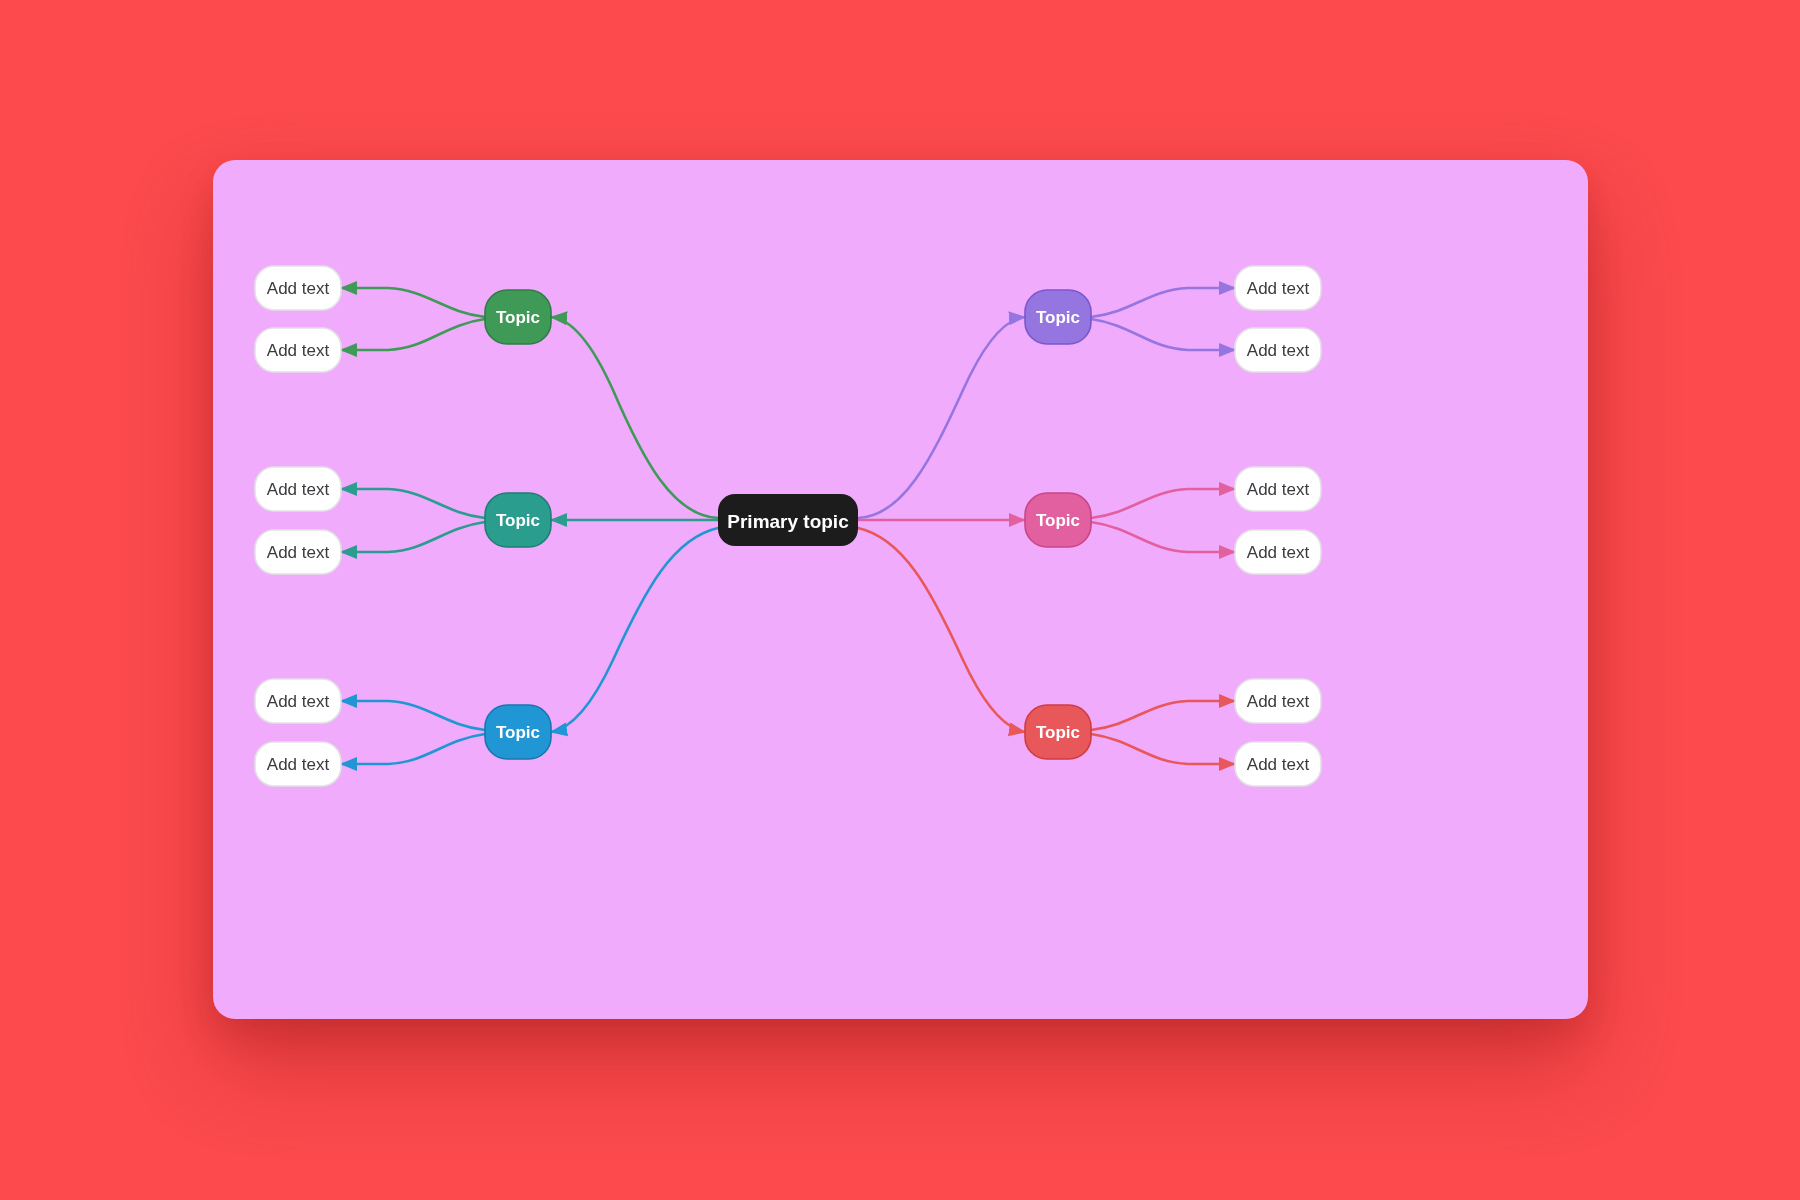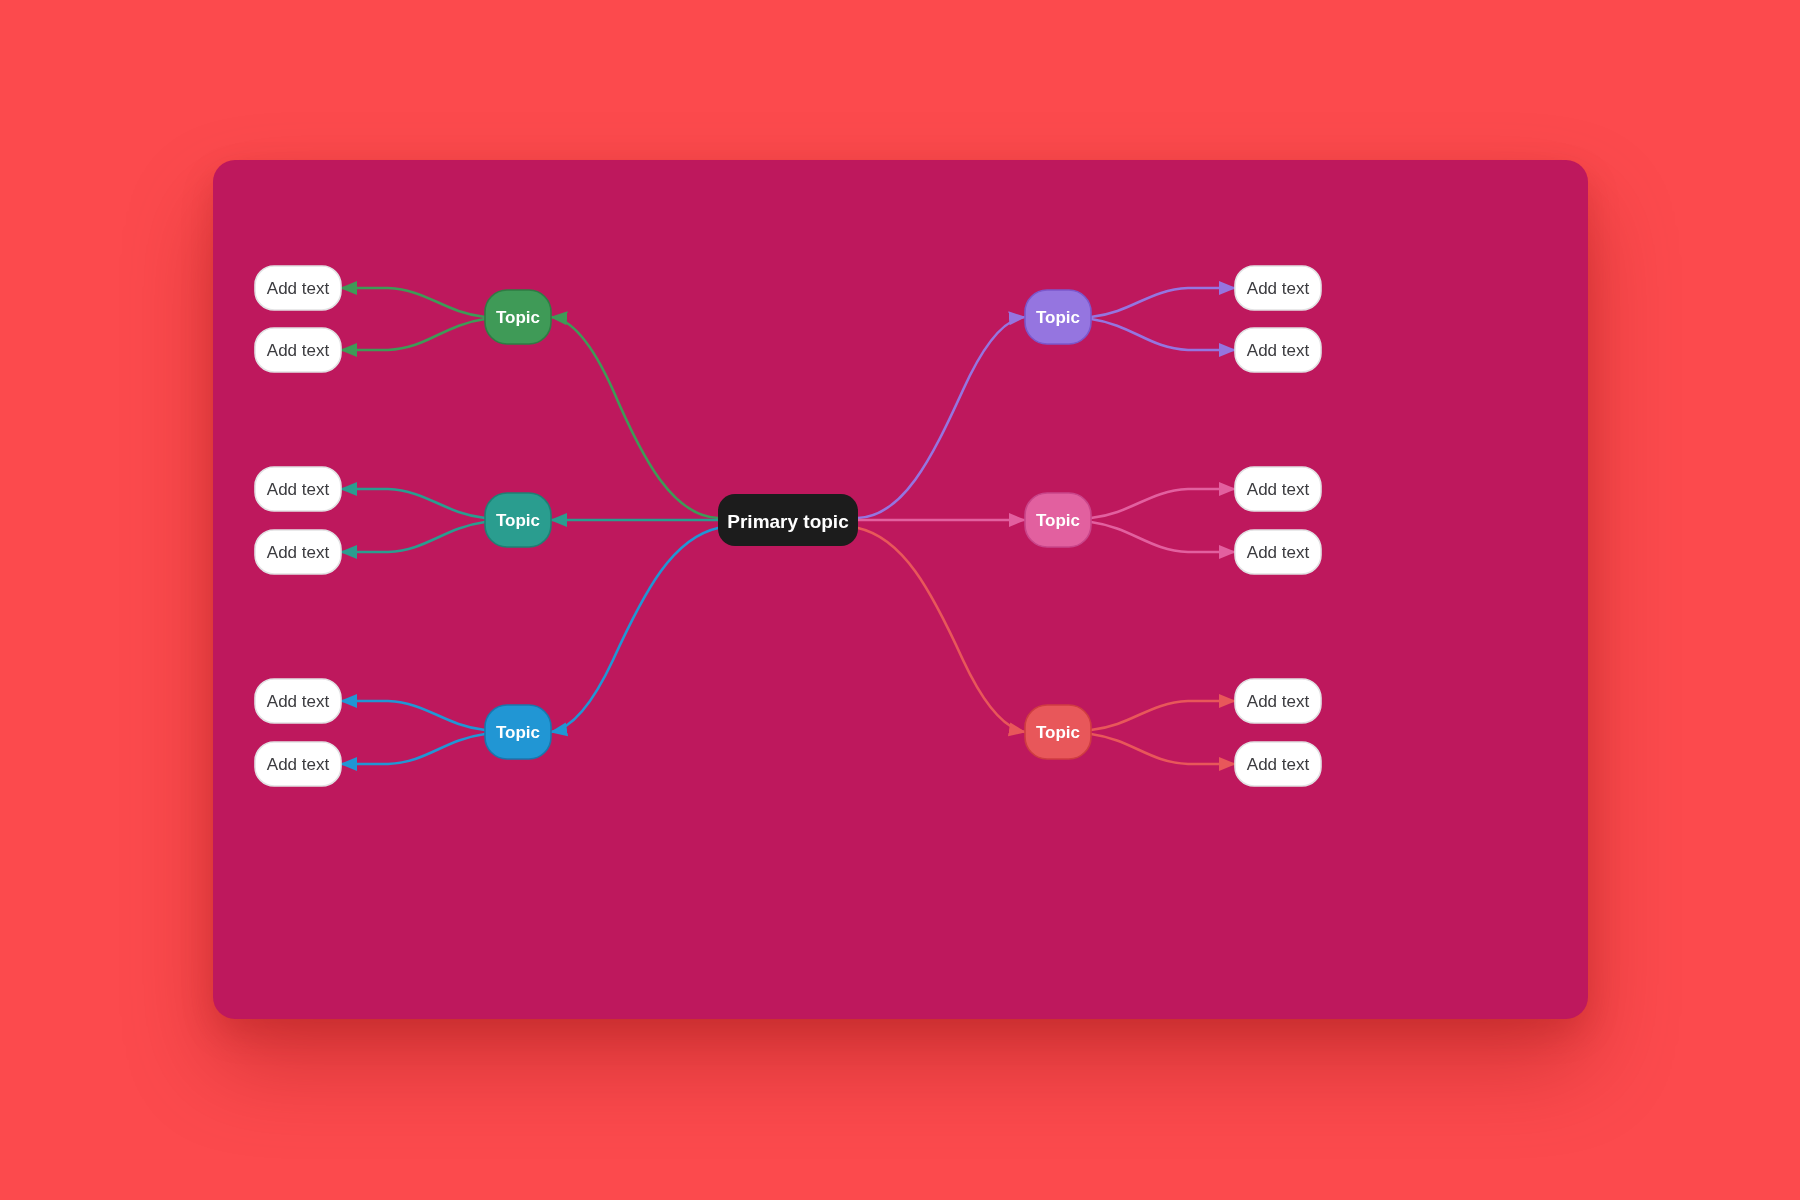--- a/index.html
+++ b/index.html
@@ -17,21 +17,21 @@
     position: relative;
     width: 1800px;
     height: 1200px;
   }
   #canvas-card {
     position: absolute;
     left: 213px;
     top: 160px;
     width: 1375px;
     height: 859px;
-    background: #be185d;
+    background: #f0abfc;
     border-radius: 22px;
     box-shadow: 0 46px 90px rgba(120, 0, 0, 0.30),
                 0 14px 34px rgba(120, 0, 0, 0.16);
   }
   #mindmap-svg {
     position: absolute;
     left: 0;
     top: 0;
     width: 1375px;
     height: 885px;

